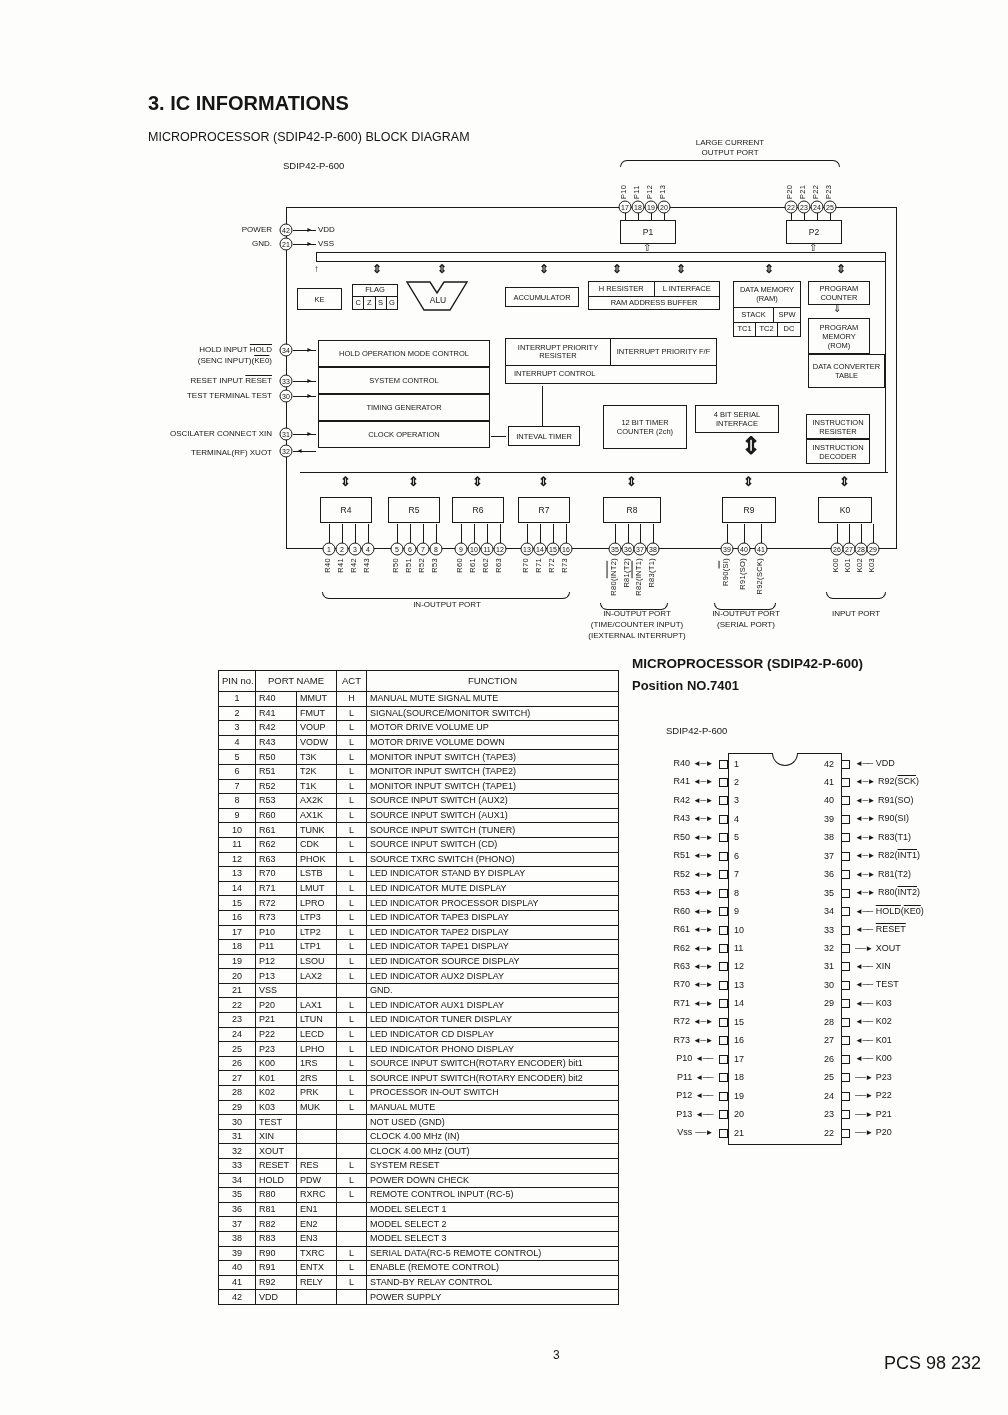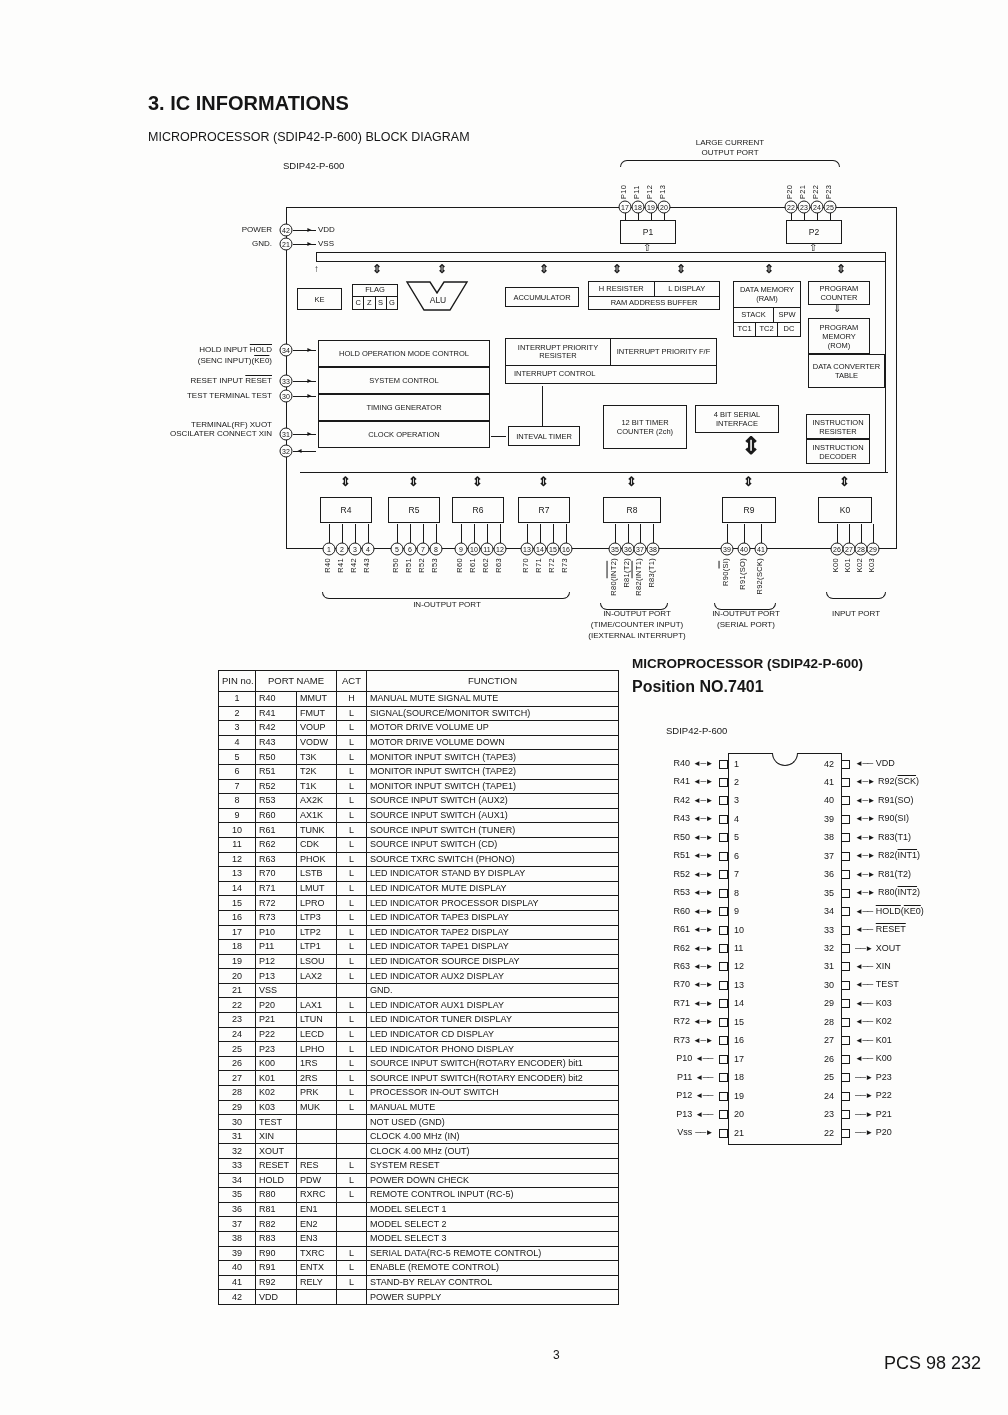--- a/index.html
+++ b/index.html
@@ -74,21 +74,21 @@
   <svg class="abs" style="left:405px;top:280px" width="64" height="32" viewBox="0 0 64 32">
     <path d="M2 2 L25 2 L32 13 L39 2 L62 2 L45 30 L19 30 Z" fill="none" stroke="#1a1a1a" stroke-width="1.4"></path>
     <text x="33" y="23" text-anchor="middle" font-size="8.5" fill="#1a1a1a">ALU</text>
   </svg>
 
   <div class="blk" style="left:505px;top:287px;width:74px;height:20px">ACCUMULATOR</div>
 
   <div class="blk" style="left:588px;top:281px;width:132px;height:29px;padding:0;flex-direction:column;align-items:stretch">
     <div style="display:flex;height:14px;border-bottom:1.1px solid #1a1a1a">
       <div class="cell" style="flex:1;border-right:1.1px solid #1a1a1a">H RESISTER</div>
-      <div class="cell" style="flex:1">L DISPLAY</div>
+      <div class="cell" style="flex:1">L INTERFACE</div>
     </div>
     <div class="cell" style="flex:1">RAM ADDRESS BUFFER</div>
   </div>
 
   <div class="blk" style="left:733px;top:281px;width:68px;height:56px;padding:0;flex-direction:column;align-items:stretch">
     <div class="cell" style="height:26px;border-bottom:1.1px solid #1a1a1a;text-align:center">DATA MEMORY (RAM)</div>
     <div style="display:flex;height:14px;border-bottom:1.1px solid #1a1a1a">
       <div class="cell" style="width:40px;border-right:1.1px solid #1a1a1a">STACK</div>
       <div class="cell" style="flex:1">SPW</div>
     </div>
@@ -434,21 +434,21 @@
           <td class="c">42</td>
           <td>VDD</td>
           <td></td>
           <td class="c"></td>
           <td>POWER SUPPLY</td>
         </tr>
       </tbody>
   </table>
 
   <div class="abs t-bold" style="left:632px;top:656px;font-size:13.5px">MICROPROCESSOR (SDIP42-P-600)</div>
-  <div class="abs t-bold" style="left:632px;top:678px;font-size:16px">Position NO.7401</div>
+  <div class="abs t-bold" style="left:632px;top:678px;font-size:13px">Position NO.7401</div>
   <div class="abs" style="left:666px;top:725px;font-size:9.5px">SDIP42-P-600</div>
   <div class="pkg">
     <div class="notch"></div>
   </div>
 
   <div class="abs" style="left:553px;top:1348px;font-size:12px">3</div>
   <div class="abs" style="left:884px;top:1353px;font-size:18px">PCS 98 232</div>
 
 <div class="blk" style="left: 620px; top: 220px; width: 56px; height: 24px; font-size: 8.5px;">P1</div>
     <div class="darr" style="left: 643px; top: 243px; font-size: 10px; font-weight: normal;">⇧</div>
@@ -498,21 +498,21 @@
     <div class="wire" style="left: 293px; top: 380.5px; width: 23px; height: 1px;"></div>
     <div class="lab" style="left: 306px; top: 376.5px; font-size: 7px;">►</div>
     <div class="lab" style="right: 736px; top: 391px; text-align: right;">TEST  TERMINAL TEST</div>
     <div class="pc" style="left: 286px; top: 396px;">30</div>
     <div class="wire" style="left: 293px; top: 395.5px; width: 23px; height: 1px;"></div>
     <div class="lab" style="left: 306px; top: 391.5px; font-size: 7px;">►</div>
     <div class="lab" style="right: 736px; top: 429px; text-align: right;">OSCILATER CONNECT XIN</div>
     <div class="pc" style="left: 286px; top: 434px;">31</div>
     <div class="wire" style="left: 293px; top: 433.5px; width: 23px; height: 1px;"></div>
     <div class="lab" style="left: 306px; top: 429.5px; font-size: 7px;">►</div>
-    <div class="lab" style="right: 736px; top: 420px; text-align: left;">TERMINAL(RF) XUOT</div>
+    <div class="lab" style="right: 736px; top: 448px; text-align: left;">TERMINAL(RF) XUOT</div>
     <div class="pc" style="left: 286px; top: 451px;">32</div>
     <div class="wire" style="left: 293px; top: 450.5px; width: 23px; height: 1px;"></div>
     <div class="lab" style="left: 296px; top: 446.5px; font-size: 7px;">◄</div>
     <div class="darr" style="left: 372px; top: 263px;">⇕</div>
     <div class="darr" style="left: 437px; top: 263px;">⇕</div>
     <div class="darr" style="left: 539px; top: 263px;">⇕</div>
     <div class="darr" style="left: 612px; top: 263px;">⇕</div>
     <div class="darr" style="left: 676px; top: 263px;">⇕</div>
     <div class="darr" style="left: 764px; top: 263px;">⇕</div>
     <div class="darr" style="left: 836px; top: 263px;">⇕</div>

